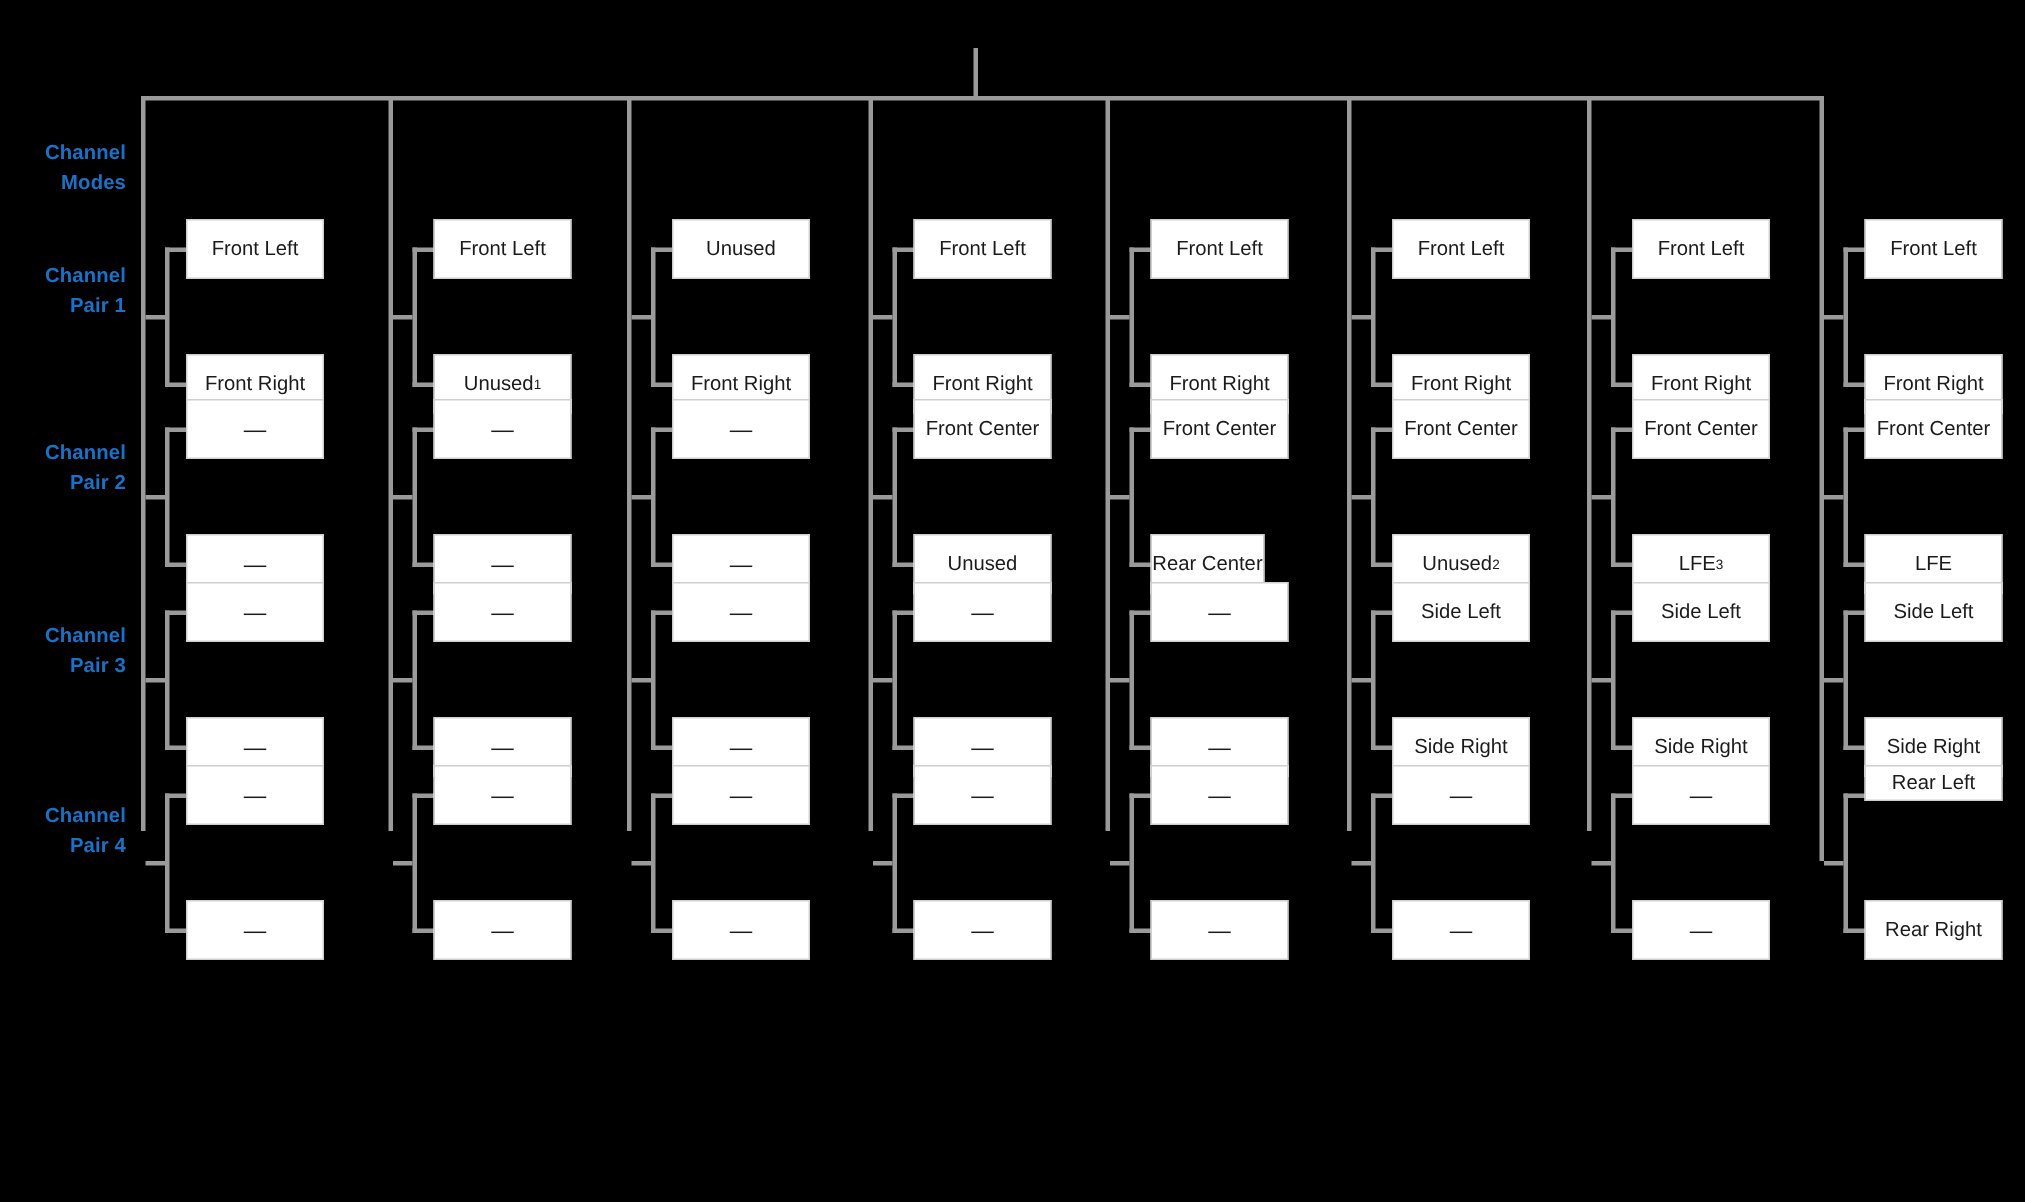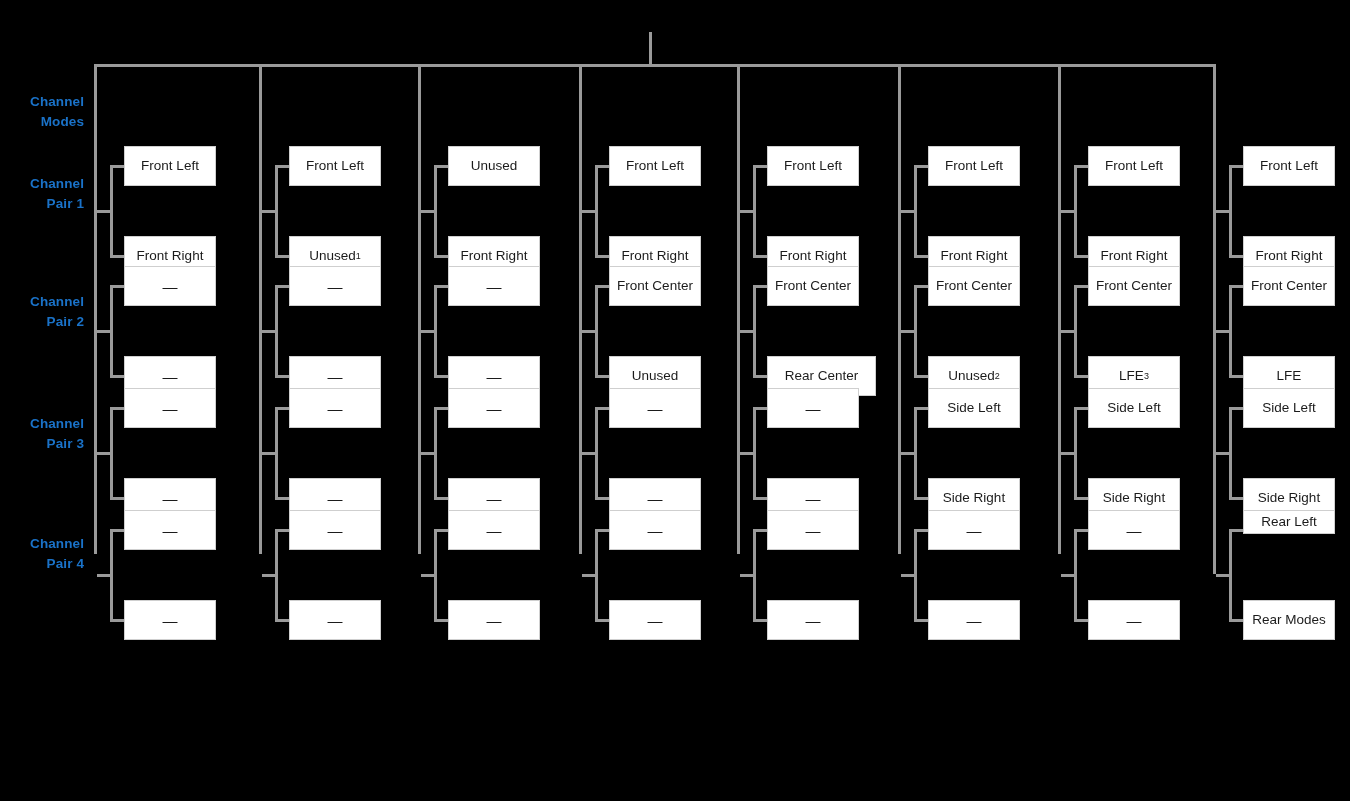--- a/index.html
+++ b/index.html
@@ -241,21 +241,21 @@
     <div class="chbox" style="left: 767px; top: 236px; width: 92px; height: 40px;">
       <span class="lbl">Front Right</span>
     </div>
     <div class="wire wire-h" style="left: 740px; top: 330px; width: 13px;"></div>
     <div class="wire wire-v" style="left: 753px; top: 285px; height: 93px;"></div>
     <div class="wire wire-h" style="left: 753px; top: 285px; width: 16px;"></div>
     <div class="wire wire-h" style="left: 753px; top: 375px; width: 16px;"></div>
     <div class="chbox" style="left: 767px; top: 266px; width: 92px; height: 40px;">
       <span class="lbl">Front Center</span>
     </div>
-    <div class="chbox" style="left: 767px; top: 356px; width: 109px; height: 40px;">
+    <div class="chbox" style="left: 767px; top: 356px; width: 76px; height: 40px;">
       <span class="lbl">Rear Center</span>
     </div>
     <div class="wire wire-h" style="left: 740px; top: 452px; width: 13px;"></div>
     <div class="wire wire-v" style="left: 753px; top: 407px; height: 93px;"></div>
     <div class="wire wire-h" style="left: 753px; top: 407px; width: 16px;"></div>
     <div class="wire wire-h" style="left: 753px; top: 497px; width: 16px;"></div>
     <div class="chbox empty" style="left: 767px; top: 388px; width: 92px; height: 40px;">
       <span class="lbl">—</span>
     </div>
     <div class="chbox empty" style="left: 767px; top: 478px; width: 92px; height: 40px;">
@@ -387,15 +387,15 @@
       <span class="lbl">Side Right</span>
     </div>
     <div class="wire wire-h" style="left: 1216px; top: 574px; width: 13px;"></div>
     <div class="wire wire-v" style="left: 1229px; top: 529px; height: 93px;"></div>
     <div class="wire wire-h" style="left: 1229px; top: 529px; width: 16px;"></div>
     <div class="wire wire-h" style="left: 1229px; top: 619px; width: 16px;"></div>
     <div class="chbox" style="left: 1243px; top: 510px; width: 92px; height: 24px;">
       <span class="lbl">Rear Left</span>
     </div>
     <div class="chbox" style="left: 1243px; top: 600px; width: 92px; height: 40px;">
-      <span class="lbl">Rear Modes</span>
+      <span class="lbl">Rear Right</span>
     </div>
   </div>
 
 </body></html>

